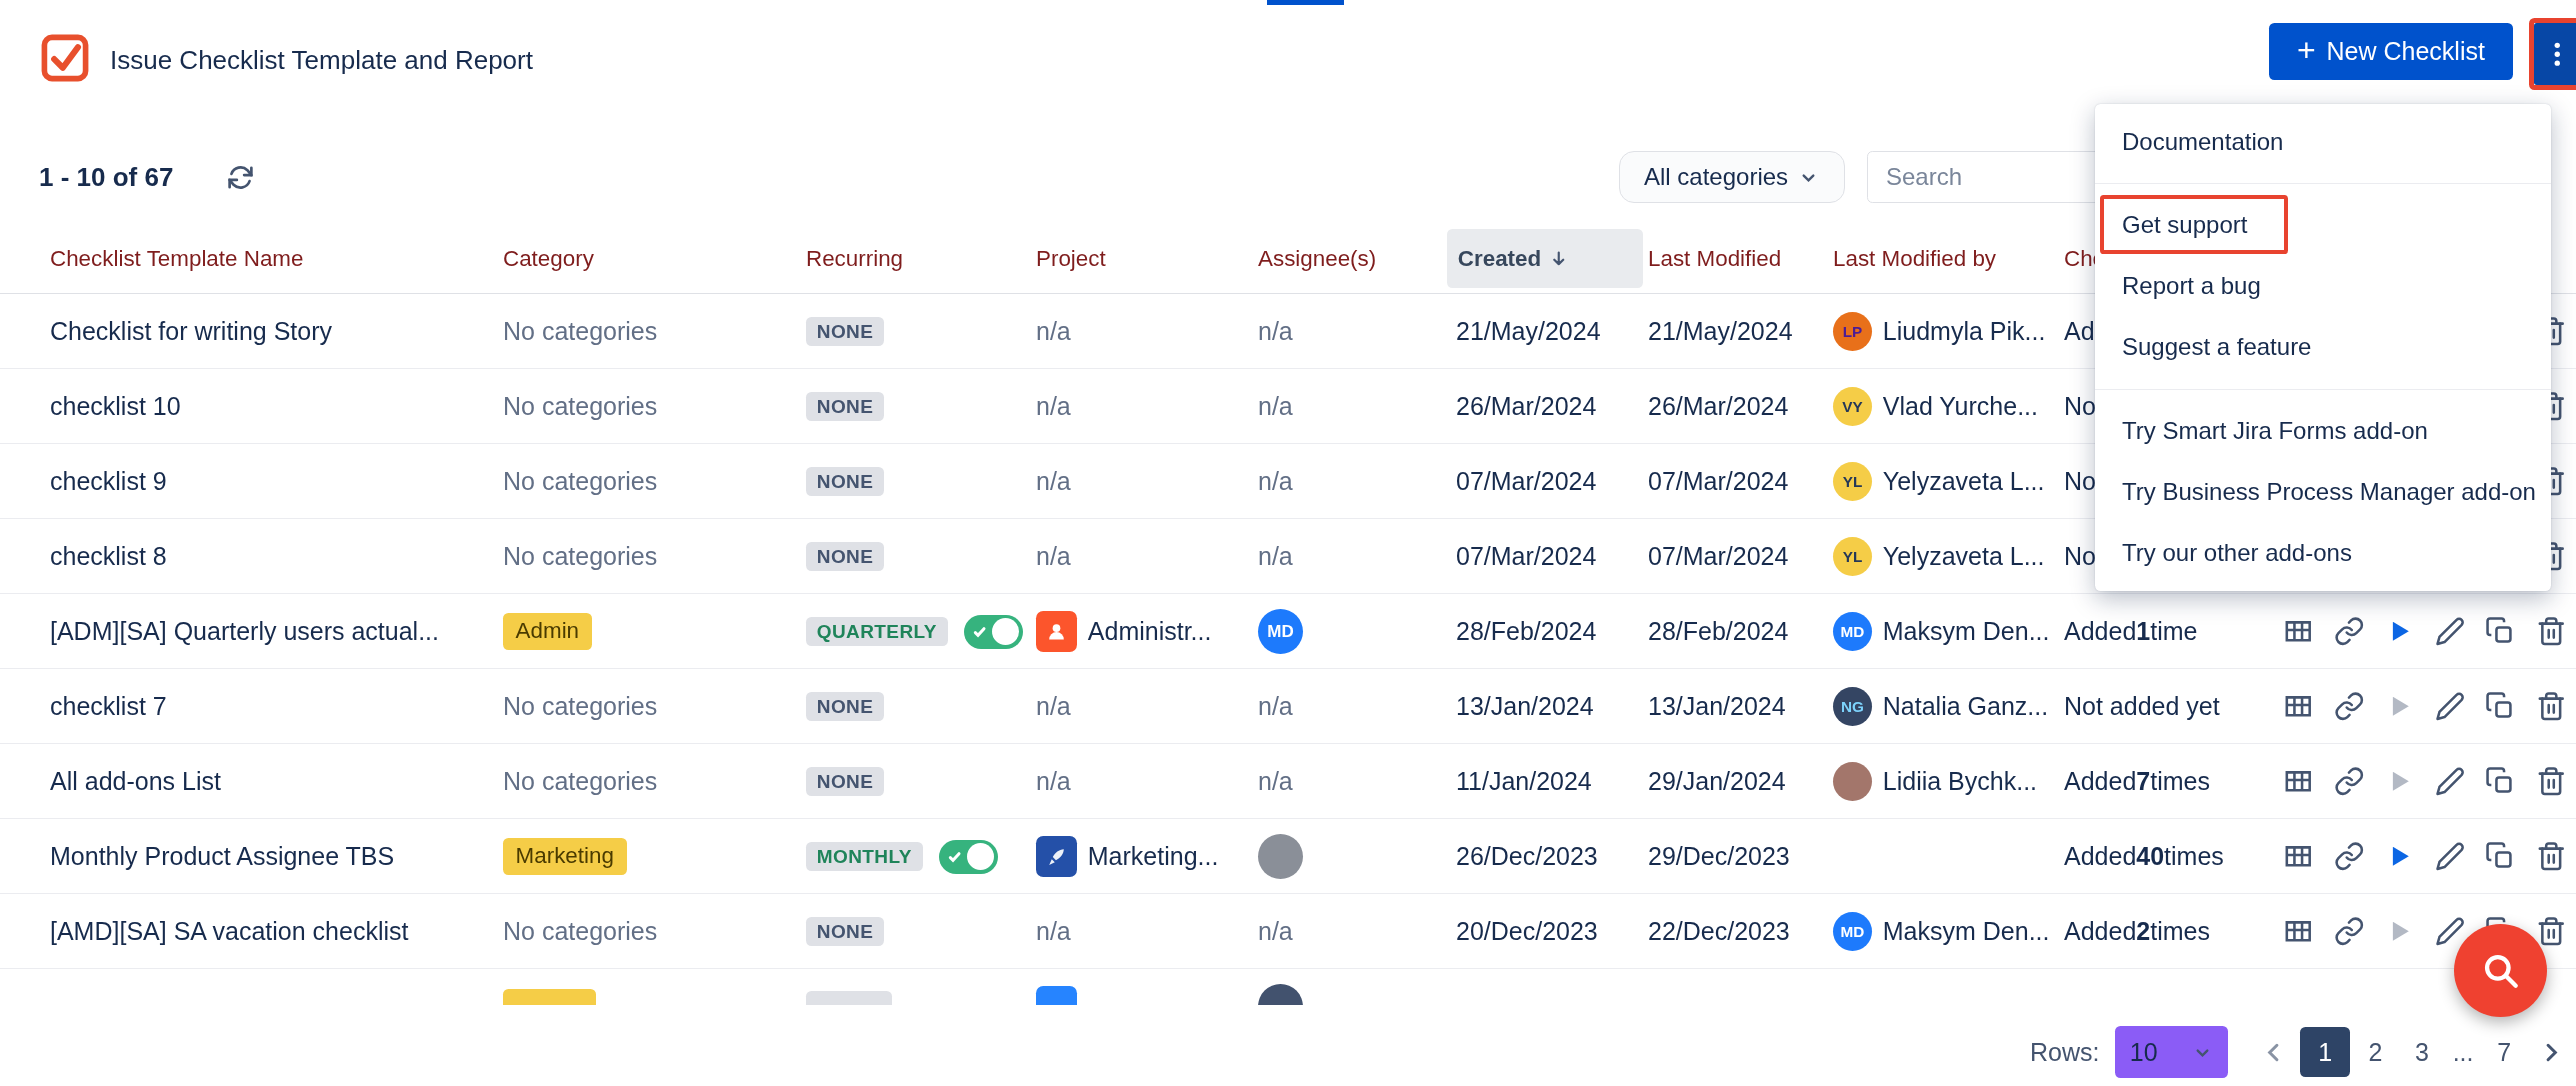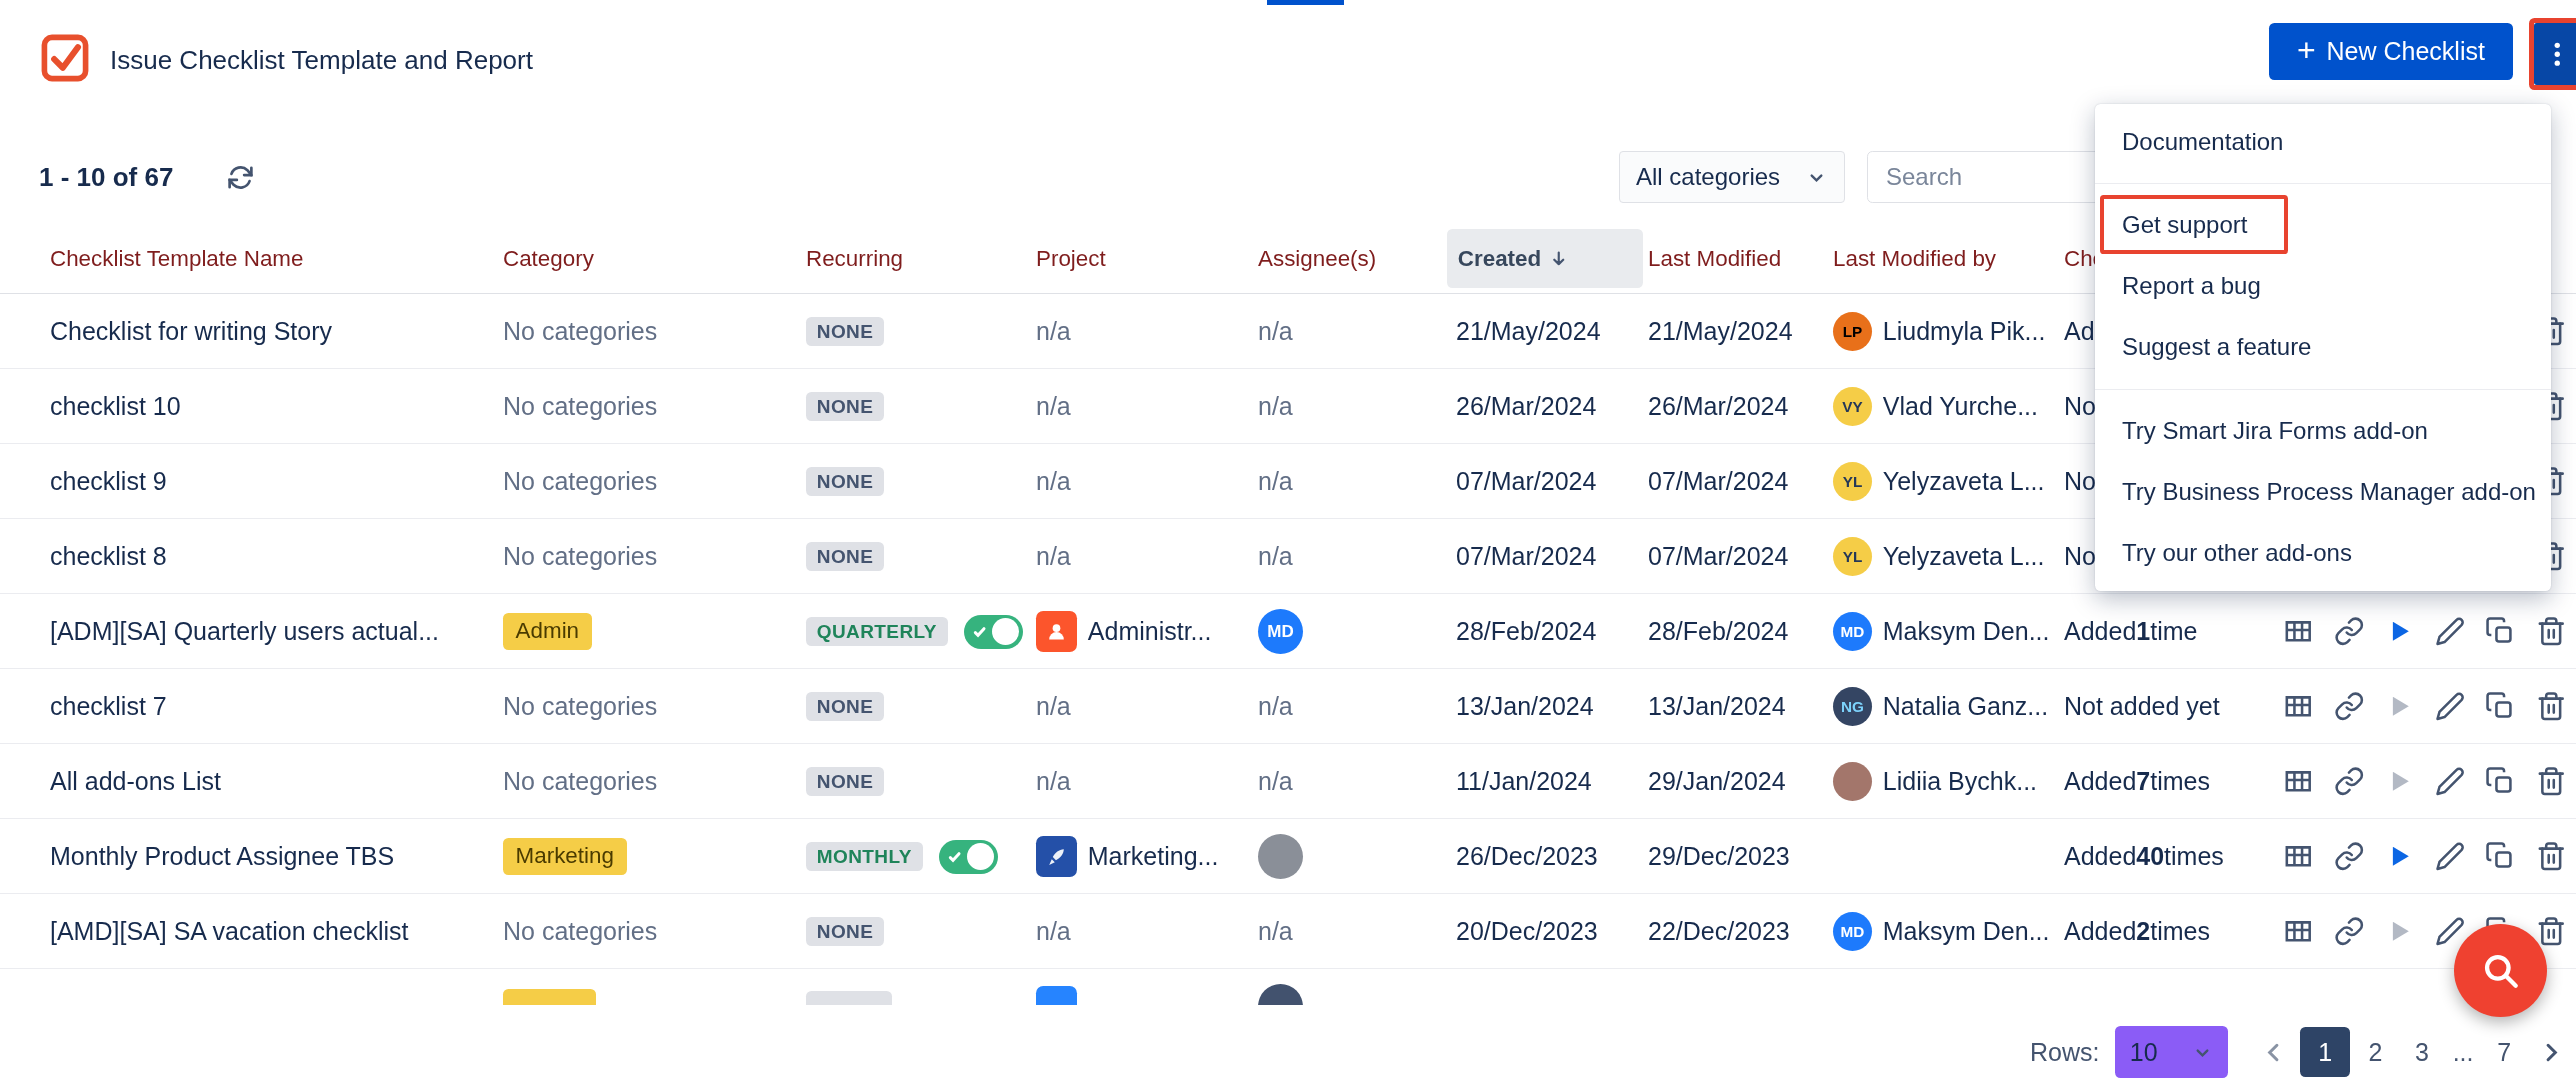--- a/index.html
+++ b/index.html
@@ -30,22 +30,22 @@
   .mi{height:61px;display:flex;align-items:center;padding:0 9px 0 27px;font-size:24px;
     color:#172B4D;cursor:pointer;white-space:nowrap}
   .mdiv{border:none;border-top:1.8px solid #EBECF0;margin:10.8px 0}
   .gs-box{position:absolute;left:2100px;top:195px;width:188px;height:59px;border:4.5px solid #E8432F;
     border-radius:3.6px;z-index:70;pointer-events:none}
 
   
   .count{position:absolute;left:39px;top:162px;font-size:26px;font-weight:700}
   .refresh{position:absolute;left:226px;top:163px;width:29px;height:29px;color:#44546F;cursor:pointer}
   .filter{position:absolute;left:1619px;top:151px;width:226px;height:52px;border:1.8px solid #DFE1E6;
-    background:#FAFBFC;border-radius:4px;display:flex;align-items:center;justify-content:space-between;
-    padding:0 16px;font-size:24px;cursor:pointer}
+    background:#FAFBFC;border-radius:15px;display:flex;align-items:center;justify-content:space-between;
+    padding:0 24px;font-size:24px;cursor:pointer}
   .filter svg{width:23px;height:23px;color:#44546F}
   .search{position:absolute;left:1867px;top:151px;width:467px;height:52px;border:1.8px solid #DFE1E6;
     border-radius:5.4px;font-size:24px;color:#172B4D;padding:0 18px;outline:none;background:#fff}
   .search::placeholder{color:#7A869A}
 
   
   .tablewrap{position:absolute;left:0;top:224px;width:2576px;height:781px;overflow:hidden}
   .thead{position:relative;height:70px;border-bottom:1.8px solid #DFE1E6}
   .th{position:absolute;top:0;height:70px;display:flex;align-items:center;font-size:22.4px;
     color:#7f1d1d;font-weight:500;white-space:nowrap;cursor:pointer}
@@ -262,21 +262,21 @@
         </div>
       <div class="td c-proj">
           <span class="muted">n/a</span>
         </div>
       <div class="td c-asg">
           <span class="muted">n/a</span>
         </div>
       <div class="td c-cre">21/May/2024</div>
       <div class="td c-mod">21/May/2024</div>
       <div class="td c-by">
-        <span class="av" style="background: rgb(232, 112, 26); color: #000000;">LP</span>
+        <span class="av" style="background: rgb(232, 112, 26); color: #4c1d95;">LP</span>
         <span class="byname">Liudmyla Pik...</span>
       </div>
       <div class="td c-add">
           <span>Added</span>
           <b></b>
           <span>...</span>
         </div>
       <div class="td c-act">
         <svg class="ai" viewBox="0 0 34 34" width="30.5" height="30.5">
             <use href="#i-grid"></use>

